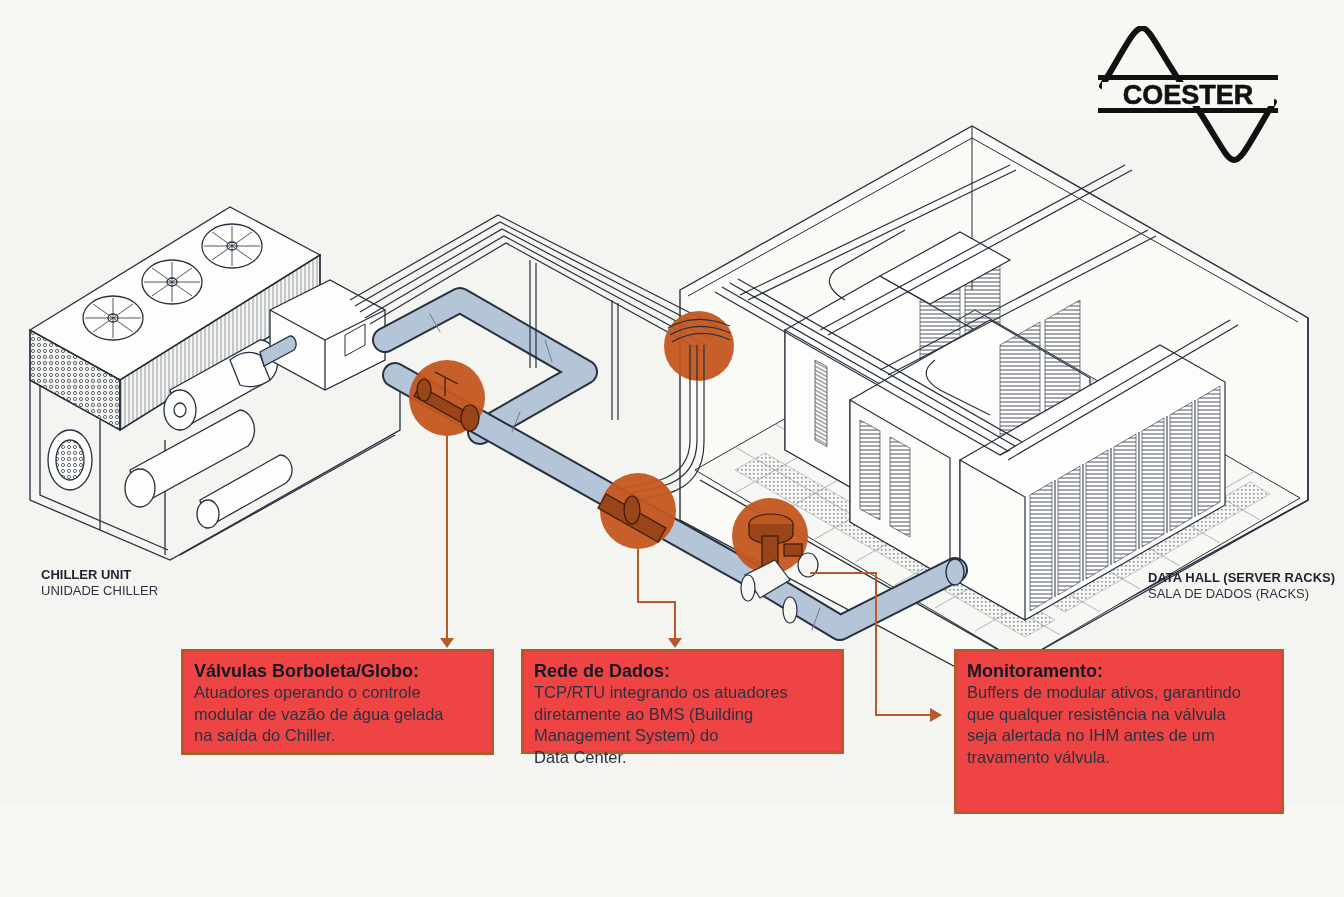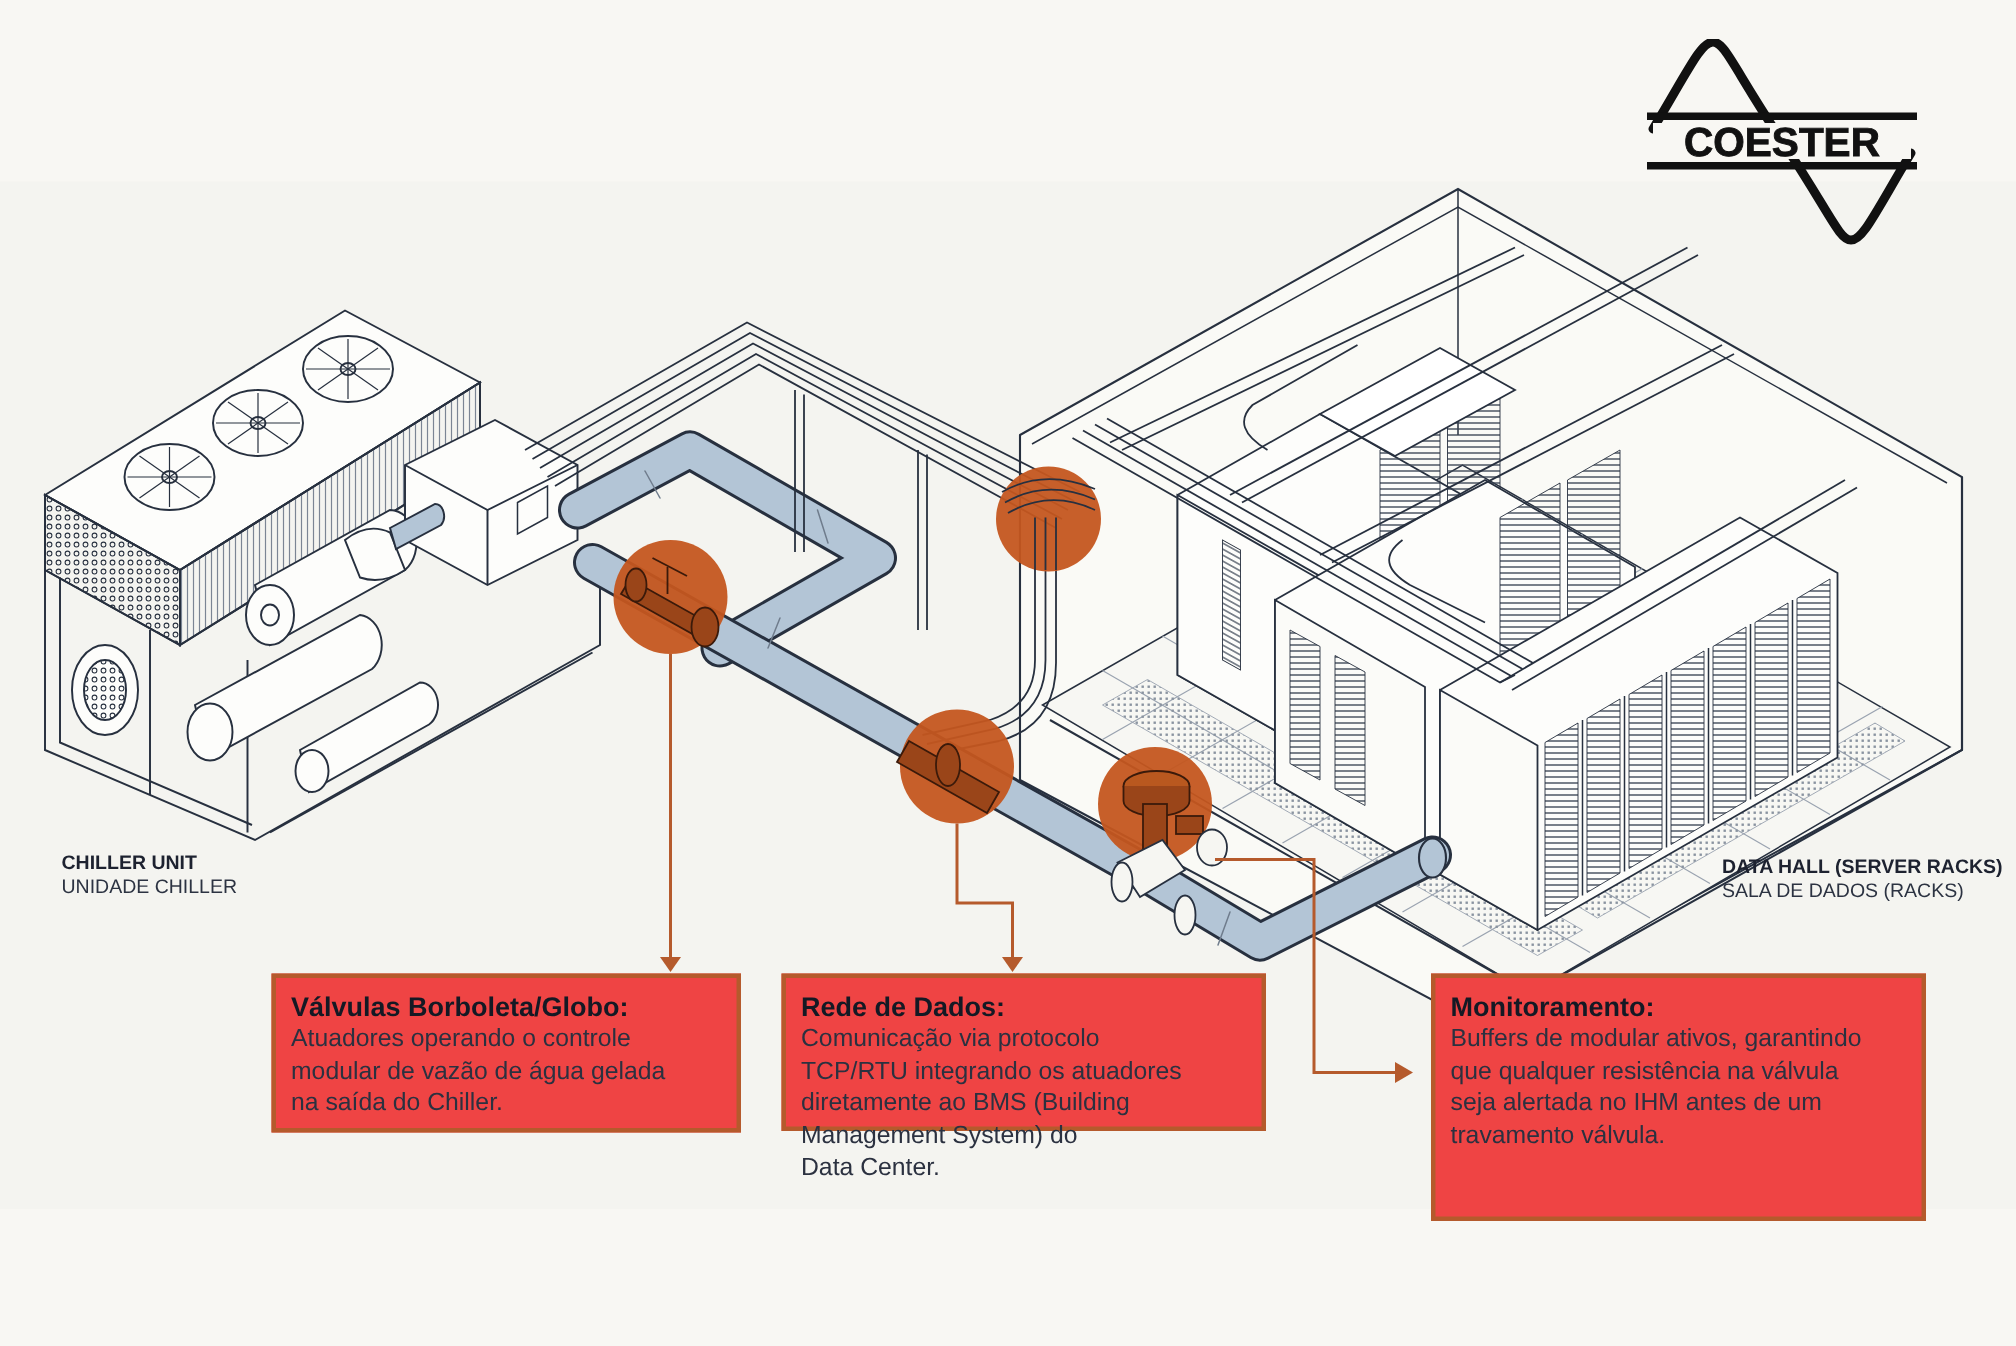--- a/index.html
+++ b/index.html
@@ -304,21 +304,20 @@
 
 <div class="callout" style="left:181px; top:649px; width:313px; height:106px;">
   <div class="title">Válvulas Borboleta/Globo:</div>
   <div>Atuadores operando o controle</div>
   <div>modular de vazão de água gelada</div>
   <div>na saída do Chiller.</div>
 </div>
 
 <div class="callout" style="left:521px; top:649px; width:323px; height:105px;">
   <div class="title">Rede de Dados:</div>
-  <div>Comunicação via protocolo</div>
   <div>TCP/RTU integrando os atuadores</div>
   <div>diretamente ao BMS (Building</div>
   <div>Management System) do</div>
   <div>Data Center.</div>
 </div>
 
 <div class="callout" style="left:942px; top:649px; width:330px; height:165px;margin-left:12px;">
   <div class="title">Monitoramento:</div>
   <div>Buffers de modular ativos, garantindo</div>
   <div>que qualquer resistência na válvula</div>

